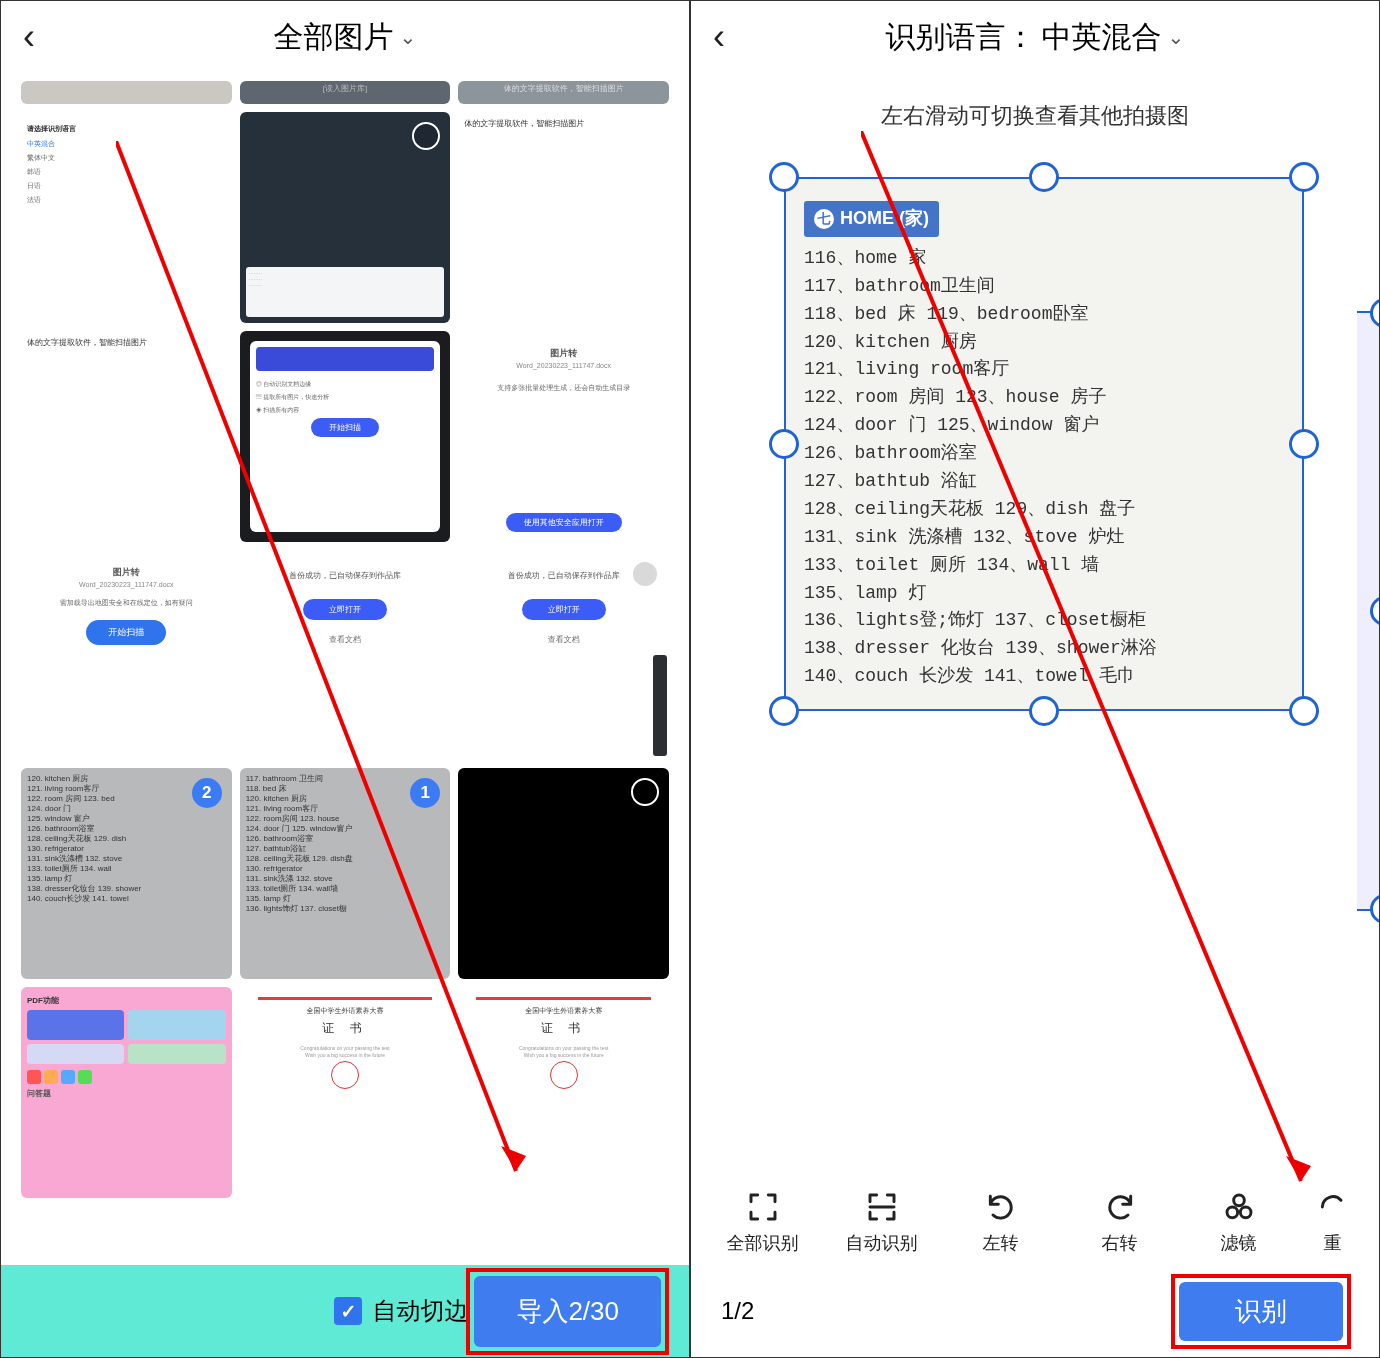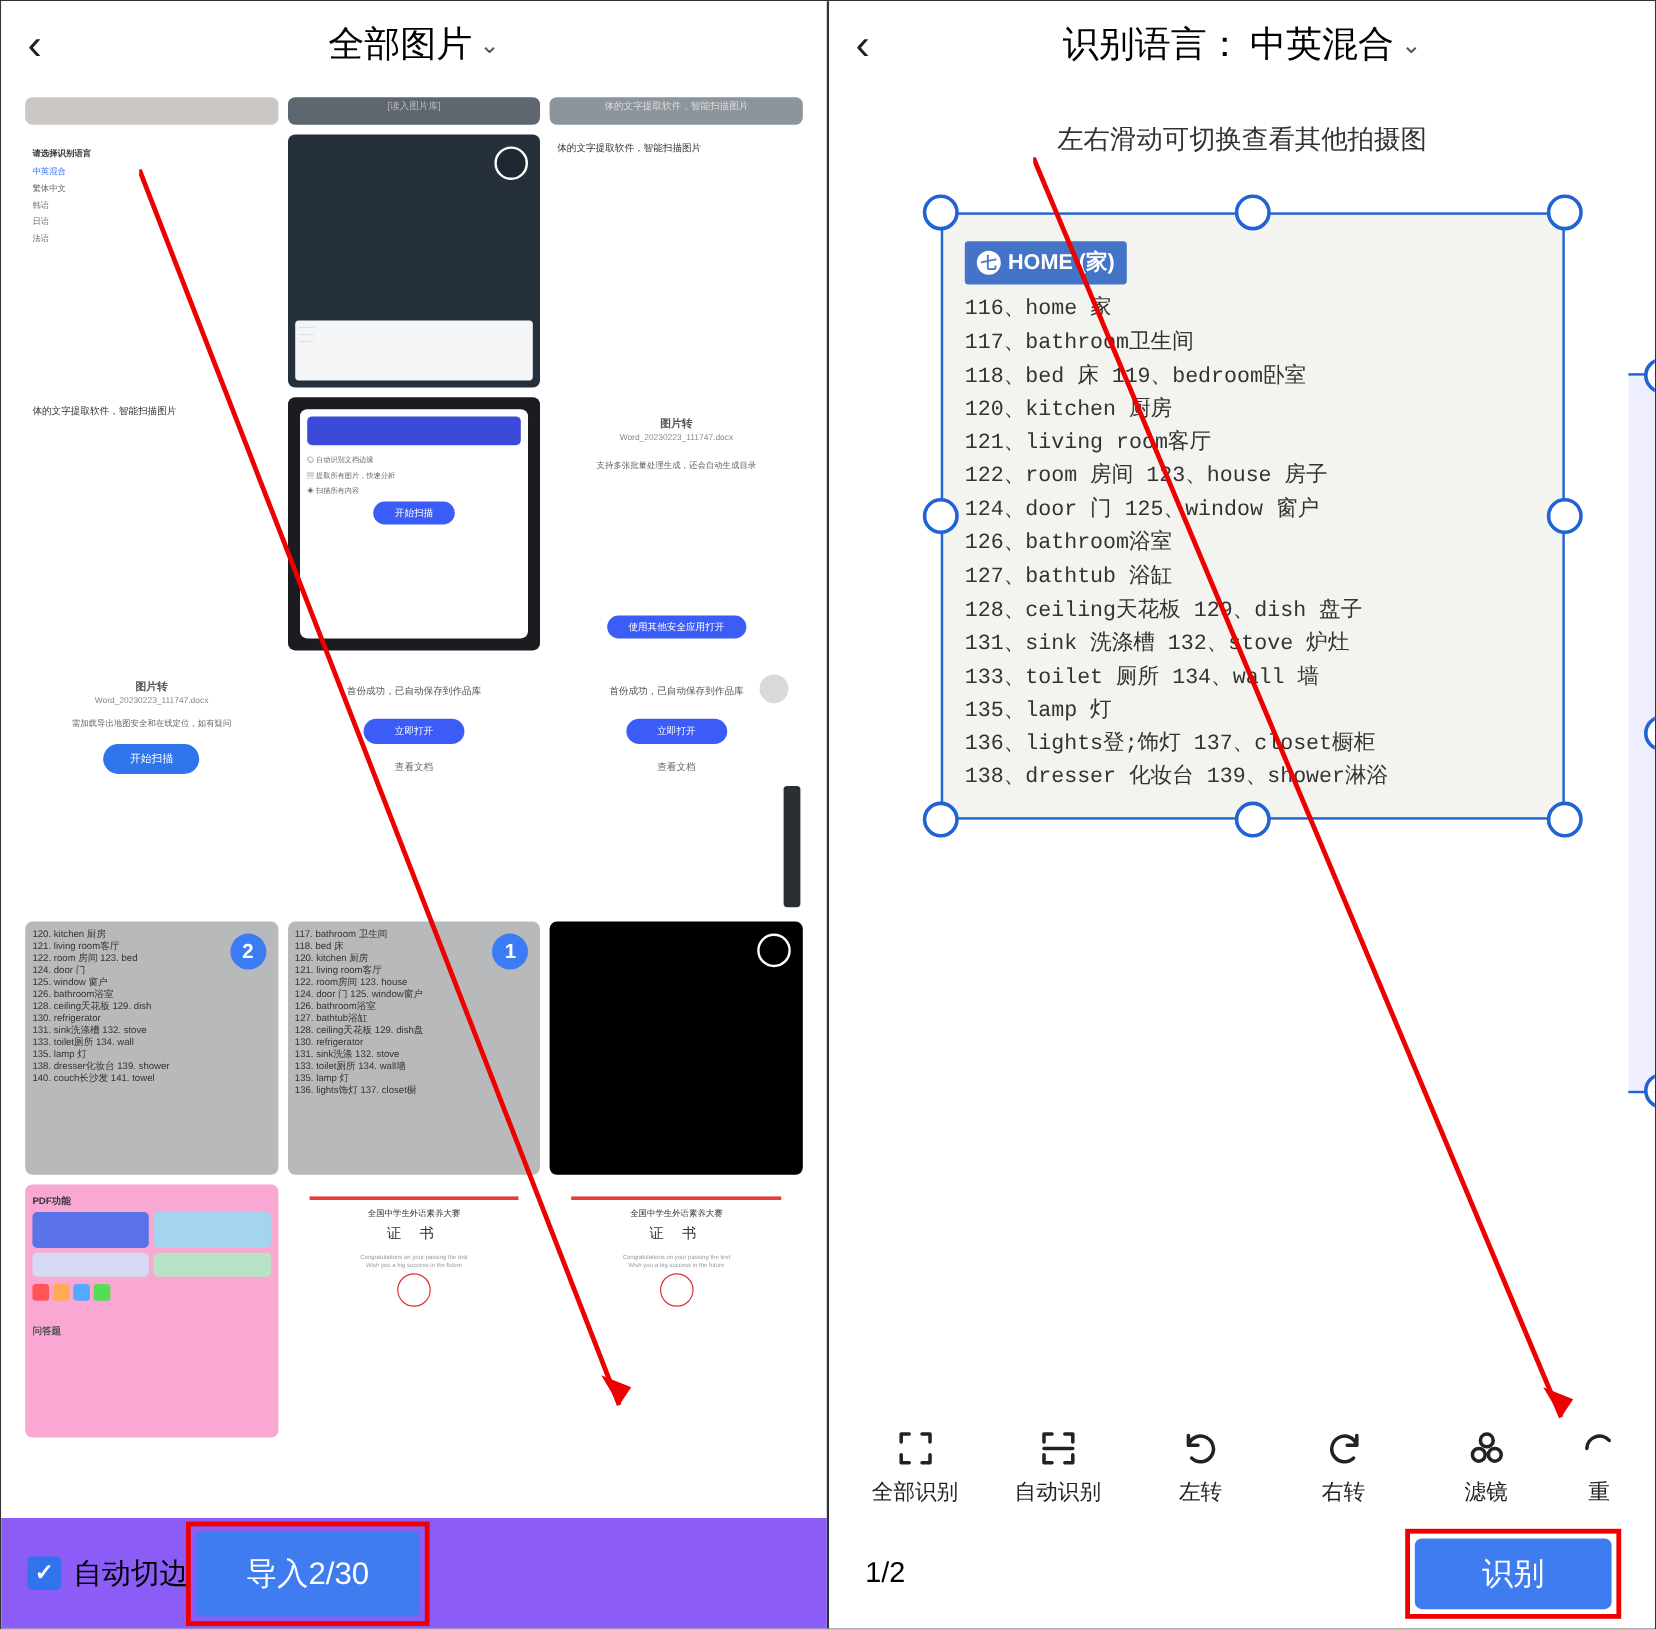--- a/index.html
+++ b/index.html
@@ -27,21 +27,21 @@
 .thumb .btn-blue { background: #3b5cf6; color: #fff; border-radius: 14px; padding: 4px 18px; font-size: 8px; margin: 4px auto; }
 .thumb .btn-pill { background: #2f74ed; color:#fff; border-radius: 16px; padding: 6px 22px; font-size: 9px; margin: 12px auto 0; }
 .thumb-lines { display: flex; flex-direction: column; gap: 5px; margin-top: 6px; font-size: 7px; line-height: 1.3; color: #666; }
 .thumb .t-title { font-size: 9px; font-weight: 600; text-align: center; margin-top: 10px; }
 .thumb .t-sub { font-size: 7px; text-align: center; color: #888; margin-top: 2px; }
 .thumb .cert-word { text-align:center; font-size: 12px; color:#333; margin-top:4px; letter-spacing:6px;}
 .thumb .cert-bar { height:3px; background:#e83b3b; margin:4px 12px 6px; }
 .thumb .cert-seal { width:28px; height:28px; border:1px solid #d33; border-radius:50%; margin:2px auto 0; }
 
 
-.lfoot { height: 92px; display: flex; align-items: center; justify-content: flex-start; padding: 0 22px; background: #8b5cf6; }
+.lfoot { height: 92px; display: flex; align-items: center; justify-content: flex-end; padding: 0 22px; background: #5eead4; }
 .chk-wrap { display: flex; align-items: center; gap: 10px; font-size: 24px; cursor: pointer; }
 .chk { width: 28px; height: 28px; border: 2px solid #2f74ed; border-radius: 4px; background: #2f74ed; display: flex; align-items: center; justify-content: center; }
 .chk::after { content:"✓"; color:#fff; font-size:19px; font-weight:700; }
 .import-btn { background: #3e7cf0; color: #fff; padding: 18px 42px; font-size: 26px; border-radius: 6px; cursor: pointer; border:none; }
 .red-box { outline: 4px solid #e00; outline-offset: -2px; padding: 6px; display:inline-block; }
 
 
 .hint { text-align: center; font-size: 22px; color: #333; margin-top: 28px; }
 .crop-stage { flex: 1; display: flex; align-items: flex-start; justify-content: center; padding: 46px 0 0; position: relative; overflow:hidden;}
 .doc-box { position: relative; width: 520px; margin-left: 18px; }
@@ -189,21 +189,21 @@
         <div class="cards">
               <div class="c" style="background:#d6d9f4;height:20px"></div>
               <div class="c" style="background:#b9e3c7;height:20px"></div>
             </div>
         <div style="display:flex;gap:3px;margin-top:6px">
           <span style="width:14px;height:14px;background:#f55;border-radius:3px"></span>
           <span style="width:14px;height:14px;background:#fa5;border-radius:3px"></span>
           <span style="width:14px;height:14px;background:#5af;border-radius:3px"></span>
           <span style="width:14px;height:14px;background:#5d5;border-radius:3px"></span>
         </div>
-        <div style="font-size:8px;font-weight:600;margin-top:20px">问答题</div>
+        <div style="font-size:8px;font-weight:600;margin-top:4px">问答题</div>
       </div>
       <div class="thumb" style="background:#fff">
         <div class="cert-bar"></div>
         <div style="font-size:7px;text-align:center;color:#333">全国中学生外语素养大赛</div>
         <div class="cert-word">证 书</div>
         <div style="font-size:5px;text-align:center;color:#999;margin-top:8px;line-height:1.4">Congratulations on your passing the test<br>Wish you a big success in the future</div>
         <div class="cert-seal"></div>
       </div>
       <div class="thumb" style="background:#fff">
         <div class="cert-bar"></div>
@@ -261,20 +261,21 @@
               <div class="doc-line">122、room 房间      123、house 房子</div>
               <div class="doc-line">124、door 门        125、window 窗户</div>
               <div class="doc-line">126、bathroom浴室</div>
               <div class="doc-line">127、bathtub 浴缸</div>
               <div class="doc-line">128、ceiling天花板   129、dish 盘子</div>
               <div class="doc-line">131、sink 洗涤槽     132、stove 炉灶</div>
               <div class="doc-line">133、toilet 厕所     134、wall 墙</div>
               <div class="doc-line">135、lamp 灯</div>
               <div class="doc-line">136、lights登;饰灯   137、closet橱柜</div>
               <div class="doc-line">138、dresser 化妆台  139、shower淋浴</div>
+              <div class="doc-line">140、couch 长沙发    141、towel 毛巾</div>
             </div>
       </div>
       <span class="handle h-tl"></span>
       <span class="handle h-tm"></span>
       <span class="handle h-tr"></span>
       <span class="handle h-ml"></span>
       <span class="handle h-mr"></span>
       <span class="handle h-bl"></span>
       <span class="handle h-bm"></span>
       <span class="handle h-br"></span>

